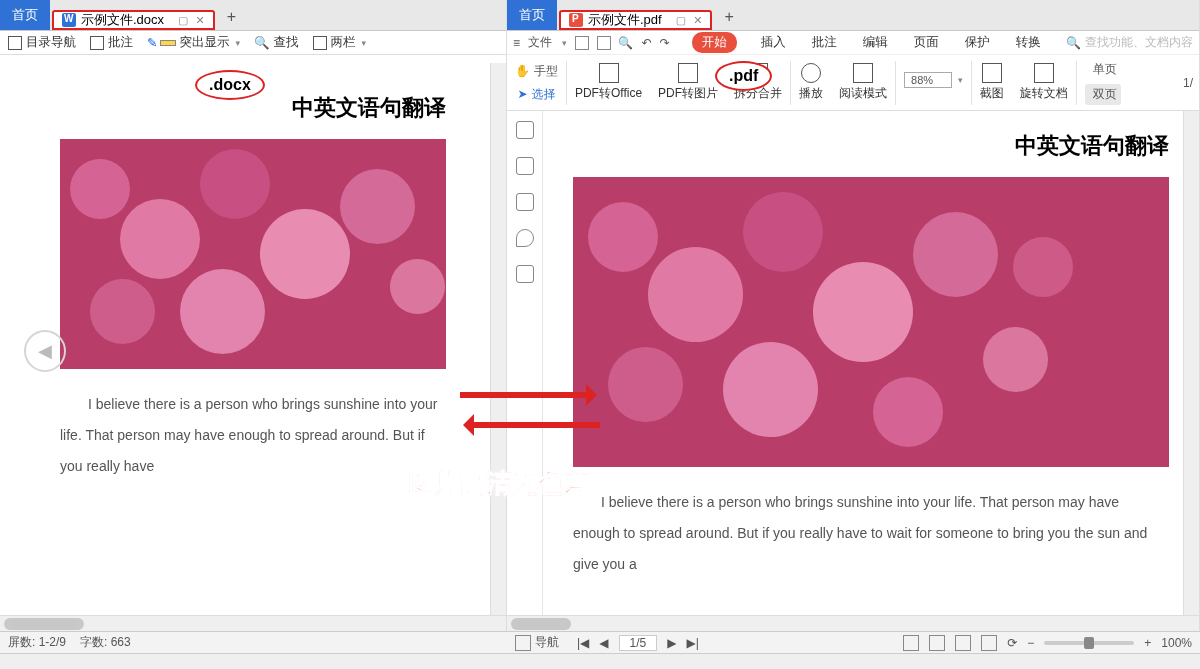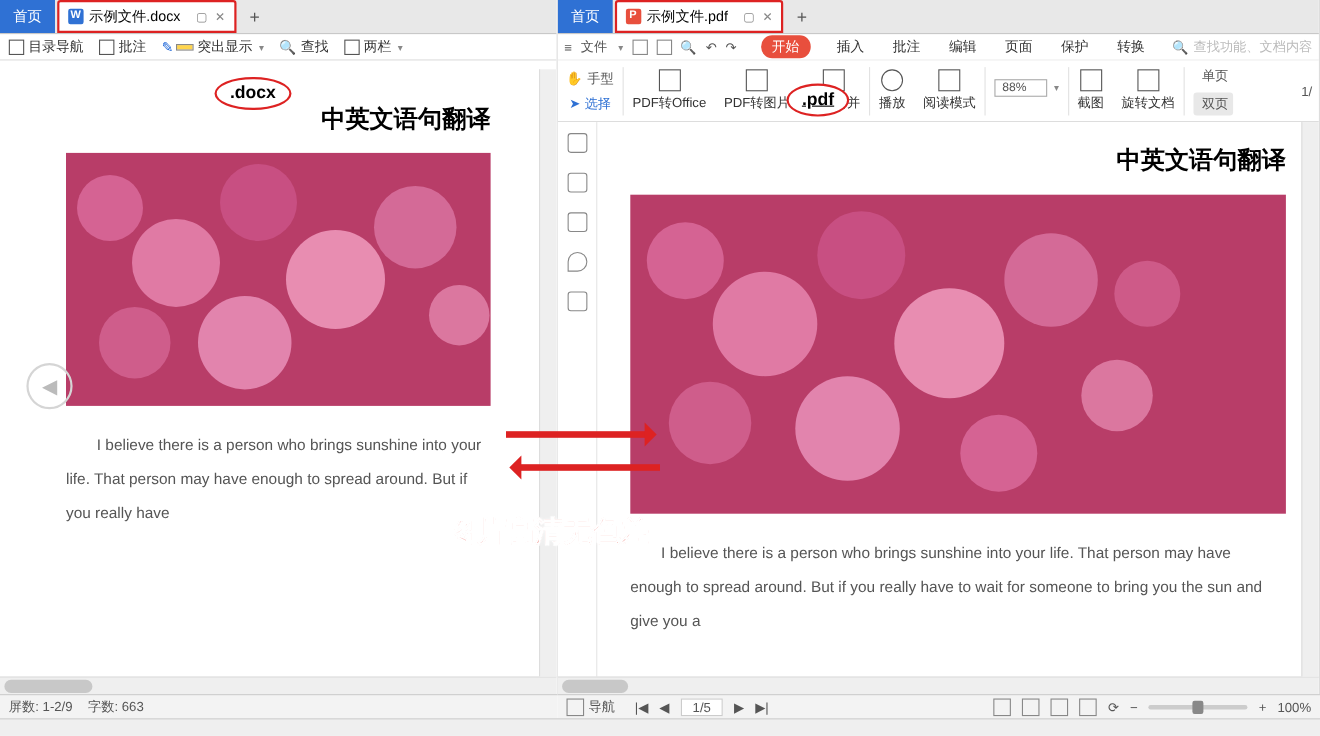--- a/index.html
+++ b/index.html
@@ -5,21 +5,21 @@
   * { box-sizing: border-box; margin: 0; padding: 0; font-family: "Microsoft YaHei", Arial, sans-serif; }
   body { width: 1200px; height: 669px; overflow: hidden; background: #fff; position: relative; }
   .split { display: flex; width: 100%; height: 631px; }
   .pane { position: relative; border-right: 1px solid #ddd; overflow: hidden; }
   .pane.left { width: 507px; }
   .pane.right { width: 693px; }
   
   .tabbar { height: 31px; background: #e8e8e8; display: flex; align-items: flex-end; border-bottom: 1px solid #c8c8c8; }
   .hometab { background: #2f71d4; color: #fff; height: 31px; display: flex; align-items: center; padding: 0 12px; font-size: 13px; }
   .doctab { height: 28px; background: #fff; display: flex; align-items: center; padding: 0 8px; font-size: 13px; margin-left: 2px; border: 1px solid #c8c8c8; border-bottom: none; border-radius: 3px 3px 0 0; position: relative; }
-  .doctab.bordered { border: 2px solid #d22; padding: 2px 8px; height: 30px; }
+  .doctab.bordered { border: 2px solid #d22; padding: 2px 8px; height: 20px; }
   .ico { width: 14px; height: 14px; display: inline-block; margin-right: 5px; }
   .ico.word { background: #2f71d4; border-radius: 2px; position: relative; }
   .ico.word::after { content: "W"; color:#fff; font-size:10px; font-weight:bold; position:absolute; left:2px; top:0; }
   .ico.pdf { background: #e84f3d; border-radius: 2px; position:relative; }
   .ico.pdf::after { content:"P"; color:#fff; font-size:10px; font-weight:bold; position:absolute; left:3px; top:0; }
   .tabctrl { margin-left: 10px; color: #888; font-size: 11px; }
   .tabctrl span { margin-left: 4px; cursor: pointer; }
   .addtab { margin-left: 12px; color:#555; font-size:16px; padding-bottom:4px; }
   
   .toolbar { height: 24px; border-bottom: 1px solid #ddd; display:flex; align-items:center; font-size:12.5px; color:#333; padding-left:8px; gap:14px; }
@@ -276,21 +276,21 @@
           <div class="petal" style="width:65px;height:65px;left:410px;top:150px;background:#db779f"></div>
           <div class="petal" style="width:75px;height:75px;left:35px;top:170px;background:#cf5d8b"></div>
           <div class="petal" style="width:95px;height:95px;left:150px;top:165px;background:#e284ad"></div>
           <div class="petal" style="width:70px;height:70px;left:300px;top:200px;background:#d56393"></div>
           <div class="petal" style="width:60px;height:60px;left:440px;top:60px;background:#ce5a88"></div>
         </div>
         <div class="body-text indent">I believe there is a person who brings sunshine into your life. That person may have enough to spread around. But if you really have to wait for someone to bring you the sun and give you a</div>
       </div>
     </div>
 
-    <div class="circle-anno" style="left:208px; top:76px;text-decoration:underline;">.pdf</div>
+    <div class="circle-anno" style="left:208px; top:61px;">.pdf</div>
 
     <div class="hscroll">
         <div class="thumb"></div>
       </div>
     <div class="vscroll"></div>
   </div>
 </div>
 
 <div class="arrow right" style="left:460px; top:392px; width:130px;"></div>
 <div class="arrow leftdir" style="left:470px; top:422px; width:130px;"></div>

